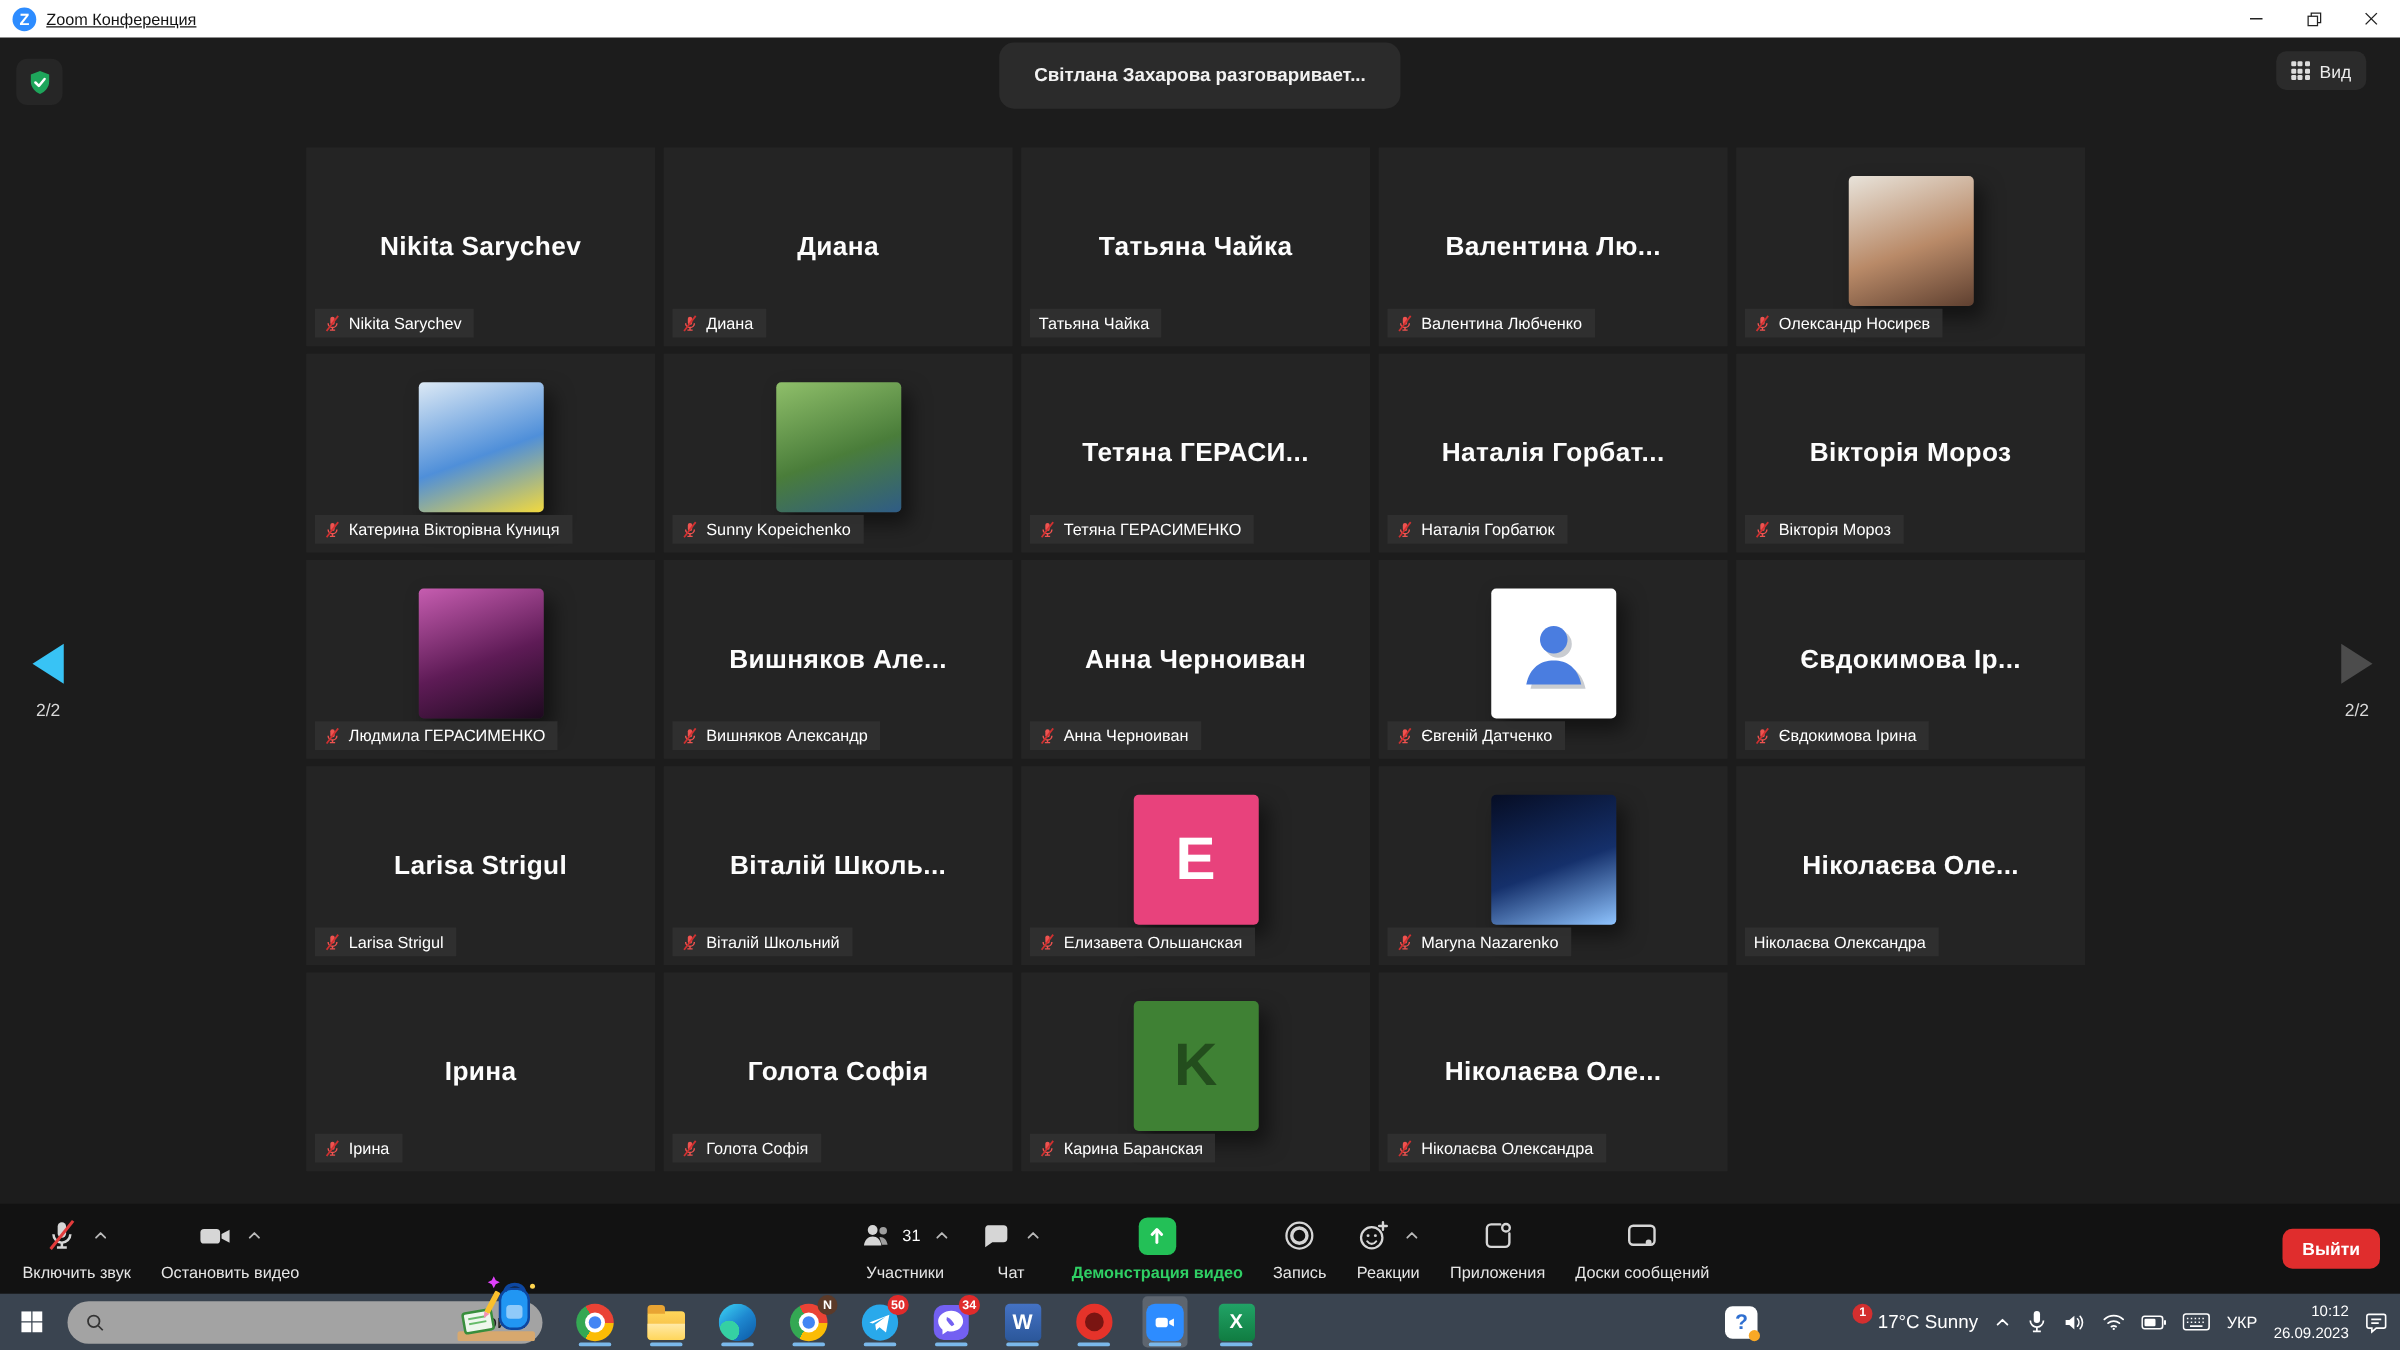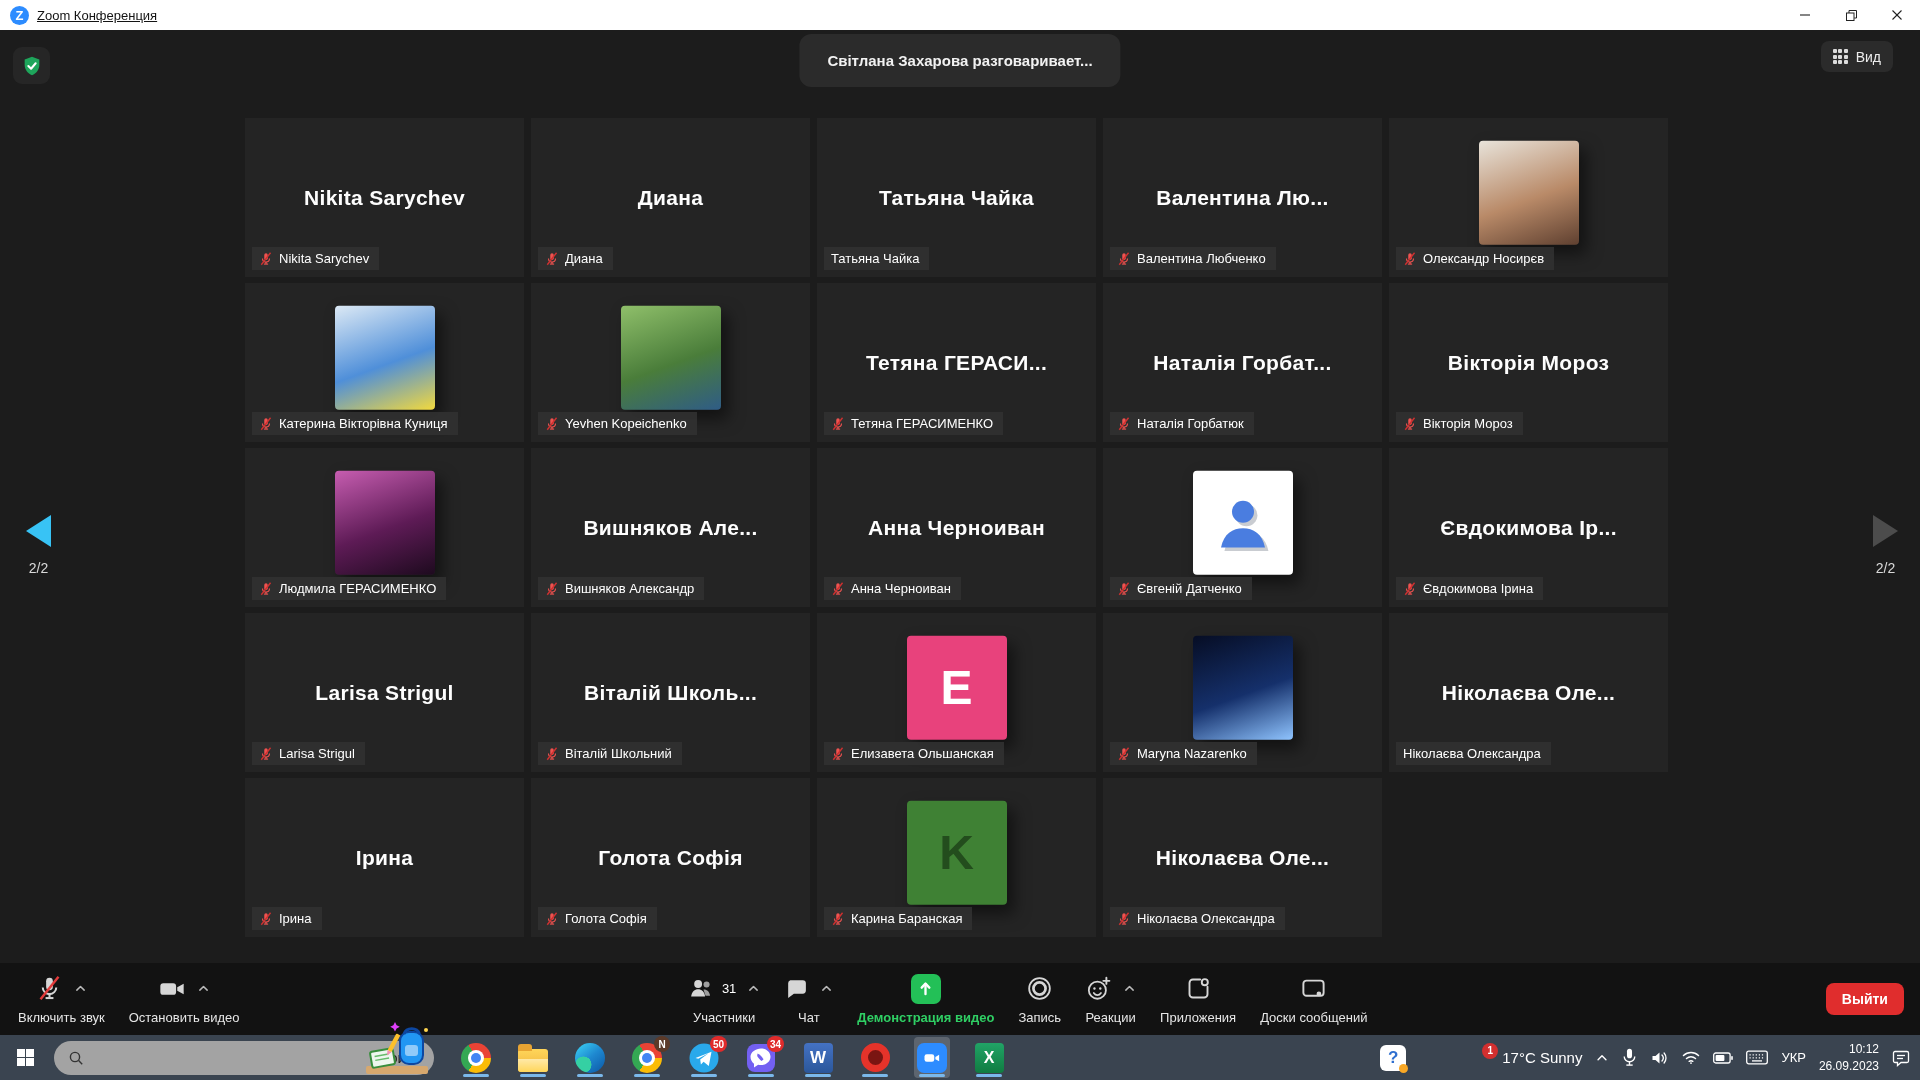--- a/index.html
+++ b/index.html
@@ -249,21 +249,21 @@
           <div class="nameplate">
             <span style="display:flex">
               <svg width="14" height="14" viewBox="0 0 16 16" fill="none">
       <rect x="6" y="1.5" width="4" height="7.5" rx="2" fill="#ef5350"></rect>
       <path d="M4 7.5a4 4 0 0 0 8 0" stroke="#ef5350" stroke-width="1.3"></path>
       <line x1="8" y1="11.5" x2="8" y2="13.6" stroke="#ef5350" stroke-width="1.3"></line>
       <line x1="5.6" y1="13.8" x2="10.4" y2="13.8" stroke="#ef5350" stroke-width="1.3"></line>
       <line x1="2.6" y1="14.6" x2="13.2" y2="0.8" stroke="#d03030" stroke-width="1.6"></line>
               </svg>
             </span>
-            <span>Yevhen Kopeichenko</span>
+            <span>Sunny Kopeichenko</span>
           </div>
         </div>
         <div class="tile">
           <div class="bigname">Тетяна ГЕРАСИ...</div>
           <div class="nameplate">
             <span style="display:flex">
               <svg width="14" height="14" viewBox="0 0 16 16" fill="none">
       <rect x="6" y="1.5" width="4" height="7.5" rx="2" fill="#ef5350"></rect>
       <path d="M4 7.5a4 4 0 0 0 8 0" stroke="#ef5350" stroke-width="1.3"></path>
       <line x1="8" y1="11.5" x2="8" y2="13.6" stroke="#ef5350" stroke-width="1.3"></line>

